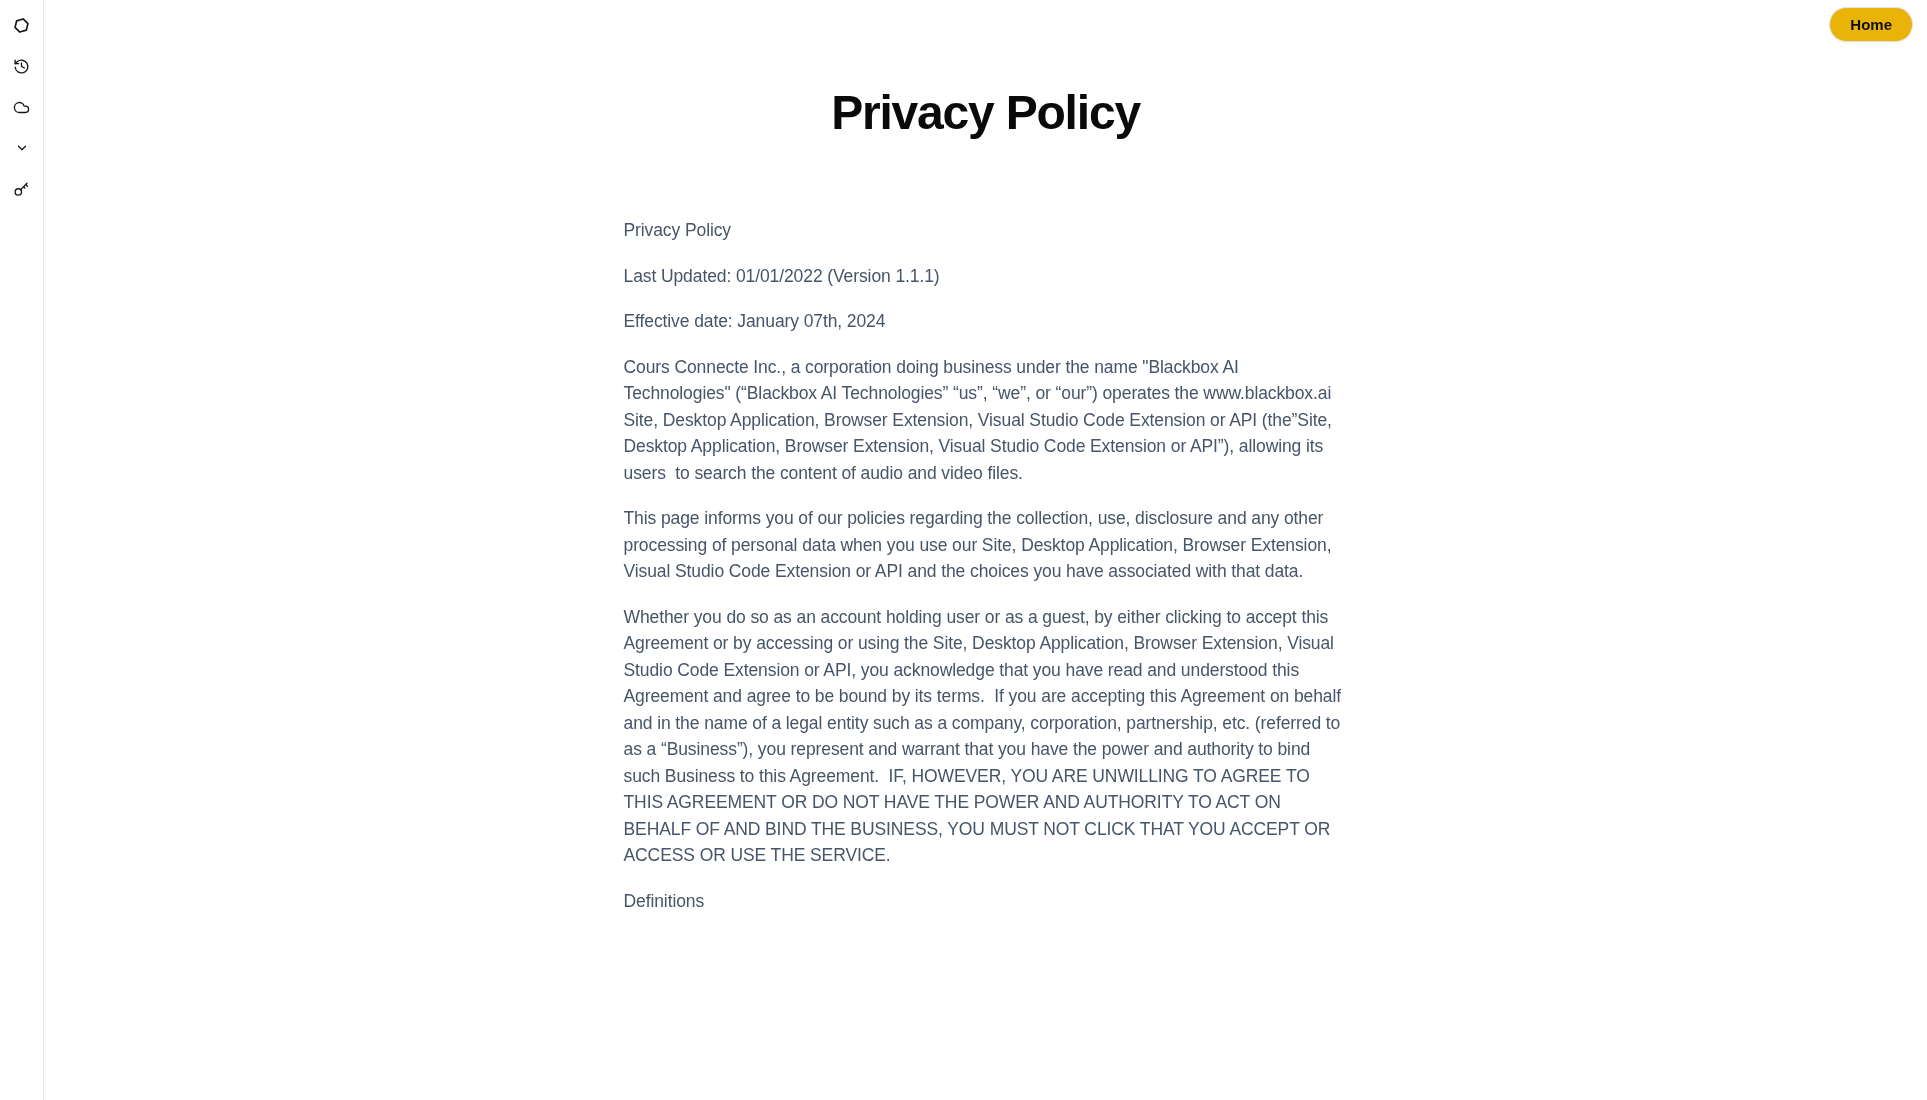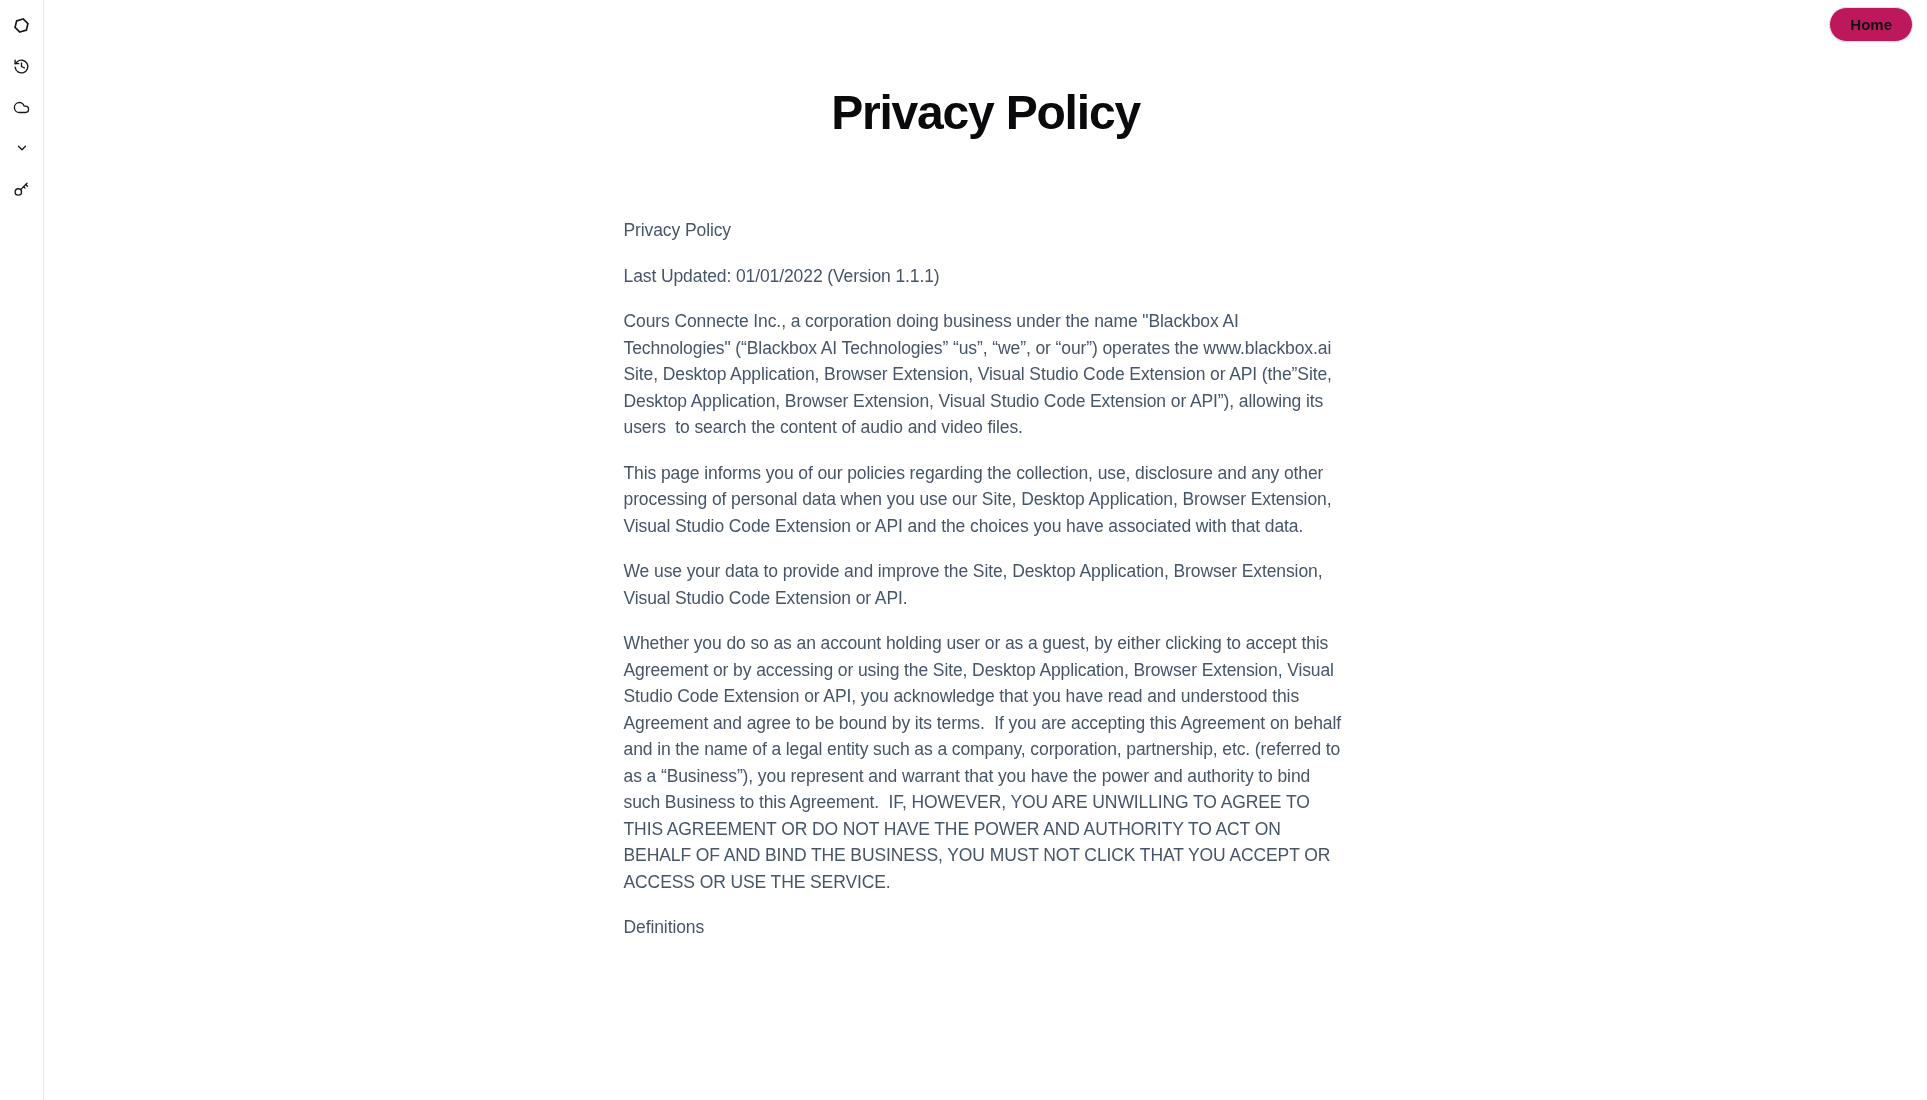--- a/index.html
+++ b/index.html
@@ -32,21 +32,21 @@
     color: #18181b;
   }
   .sidebar .icon-btn svg { display: block; }
 
   
   .home-button {
     position: absolute;
     top: 7px; right: 14px;
     height: 35px;
     padding: 0 20px;
-    background: #be185d;
+    background: #eab308;
     border: 1px solid #e4e4e7;
     border-radius: 9999px;
     box-shadow: 0 1px 2px rgba(0,0,0,0.04);
     font-family: "Liberation Sans", sans-serif;
     font-size: 15px;
     font-weight: 700;
     color: #111113;
     display: flex; align-items: center; justify-content: center;
     cursor: pointer;
   }
@@ -120,19 +120,19 @@
 </nav>
 
 <button class="home-button">Home</button>
 
 <main class="main">
   <h1 class="page-title">Privacy Policy</h1>
 
   <div class="content">
       <p>Privacy Policy</p>
       <p>Last Updated: 01/01/2022 (Version 1.1.1)</p>
+      <p>Effective date: January 07th, 2024</p>
       <p>Cours Connecte Inc., a corporation doing business under the name "Blackbox AI Technologies" (“Blackbox AI Technologies” “us”, “we”, or “our”) operates the www.blackbox.ai Site, Desktop Application, Browser Extension, Visual Studio Code Extension or API (the”Site, Desktop Application, Browser Extension, Visual Studio Code Extension or API”), allowing its users  to search the content of audio and video files.</p>
       <p>This page informs you of our policies regarding the collection, use, disclosure and any other processing of personal data when you use our Site, Desktop Application, Browser Extension, Visual Studio Code Extension or API and the choices you have associated with that data.</p>
-      <p>We use your data to provide and improve the Site, Desktop Application, Browser Extension, Visual Studio Code Extension or API.</p>
       <p>Whether you do so as an account holding user or as a guest, by either clicking to accept this Agreement or by accessing or using the Site, Desktop Application, Browser Extension, Visual Studio Code Extension or API, you acknowledge that you have read and understood this Agreement and agree to be bound by its terms.  If you are accepting this Agreement on behalf and in the name of a legal entity such as a company, corporation, partnership, etc. (referred to as a “Business”), you represent and warrant that you have the power and authority to bind such Business to this Agreement.  IF, HOWEVER, YOU ARE UNWILLING TO AGREE TO THIS AGREEMENT OR DO NOT HAVE THE POWER AND AUTHORITY TO ACT ON BEHALF OF AND BIND THE BUSINESS, YOU MUST NOT CLICK THAT YOU ACCEPT OR ACCESS OR USE THE SERVICE.</p>
       <p>Definitions</p>
     </div>
 </main>
 
 </body></html>

